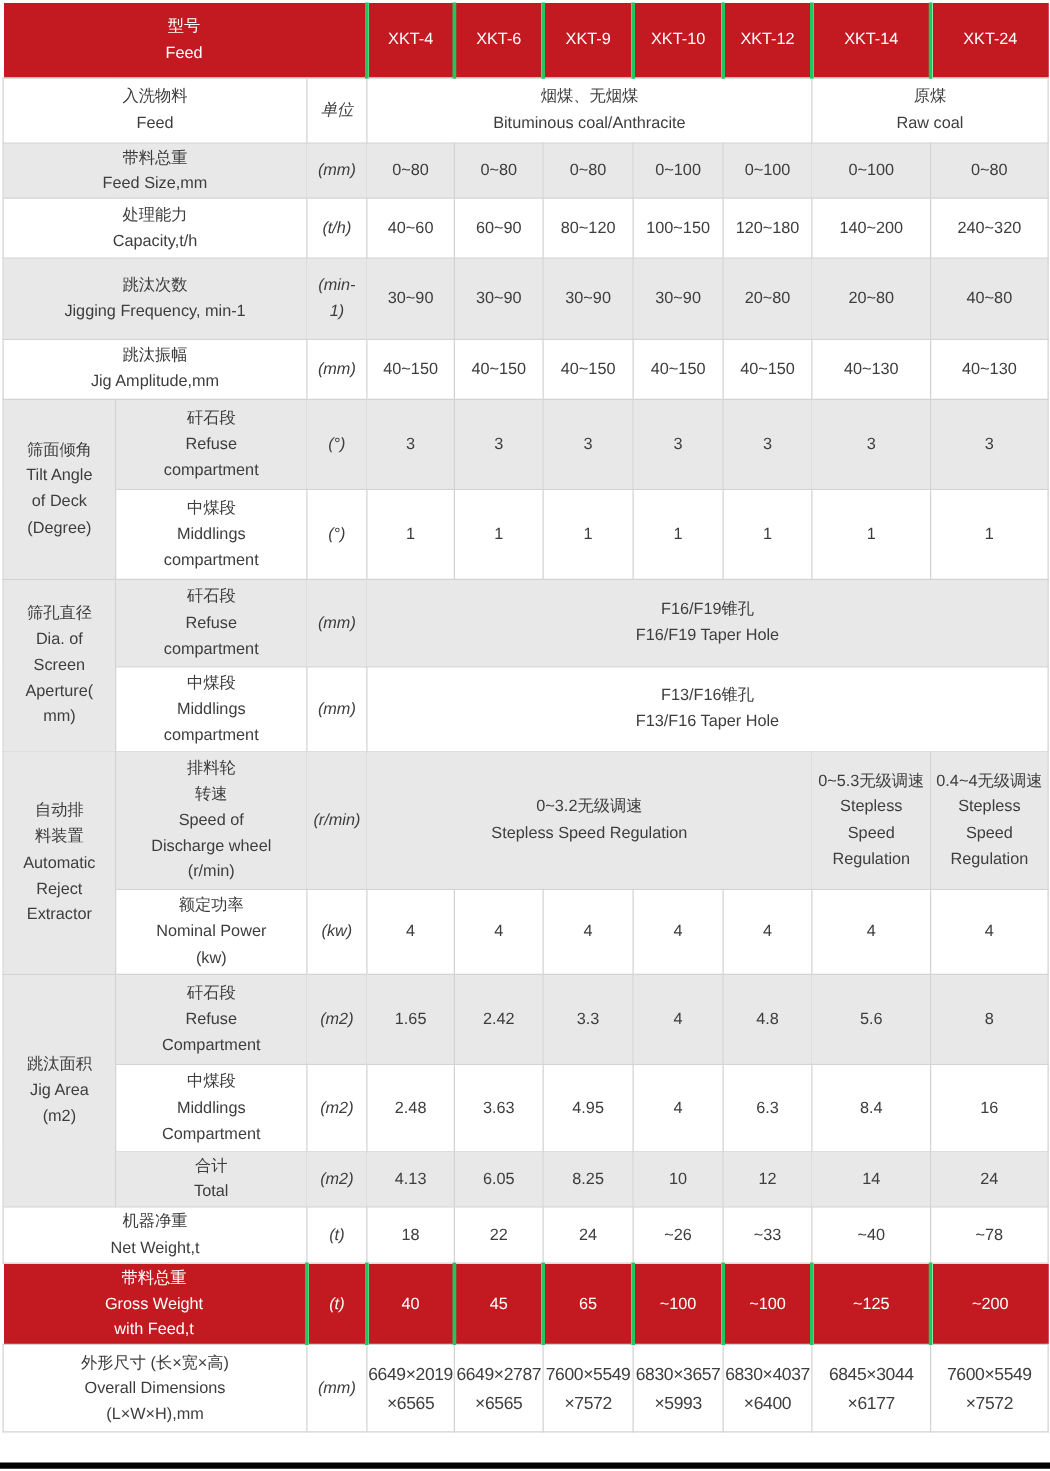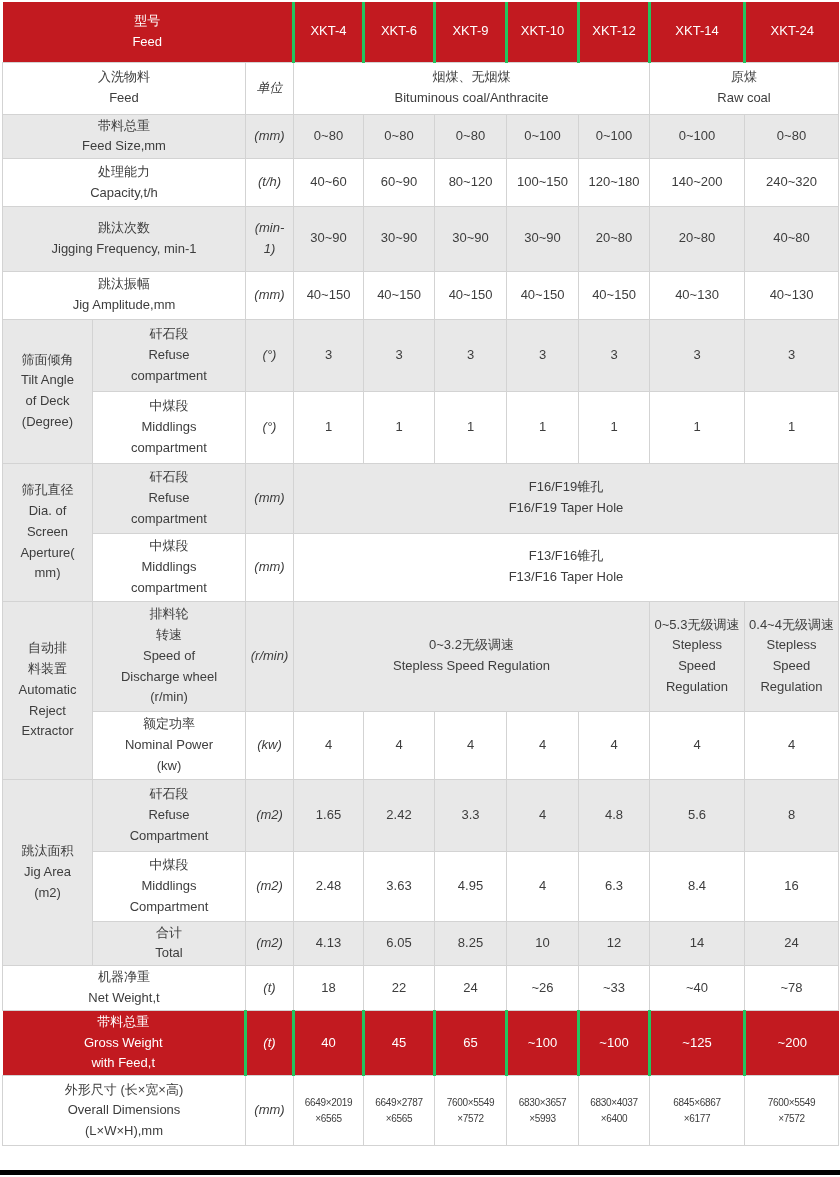--- a/index.html
+++ b/index.html
@@ -21,21 +21,21 @@
     text-align:center;vertical-align:middle;
     white-space:pre-line;padding:1px;line-height:1.6;overflow:hidden;
   }
   tr.bg-gray td{background:var(--gray);}
   td.role-group{background:var(--gray);}
   tr.bg-red td{
     background:var(--red);color:#ffffff;border:none;border-left:3px solid #22c55e;
   }
   tr.bg-red td:first-child{border-left:none;}
   td.role-unit{padding:11px 0;font-style:italic;}
-  .row-overall-dimensions td.role-value{font-size:10px;padding:1px 0;letter-spacing:-0.3px;}
+  .row-overall-dimensions td.role-value{font-size:14px;padding:1px 0;letter-spacing:-0.3px;}
   .bottom-bar{
     position:absolute;left:0;top:1170px;width:840px;height:5px;background:#020202;
   }
 </style>
 </head>
 <body>
 
 <table>
   <colgroup>
       <col style="width: 90px;">
@@ -280,21 +280,21 @@
         <td class="role-value">6649×2019
 ×6565</td>
         <td class="role-value">6649×2787
 ×6565</td>
         <td class="role-value">7600×5549
 ×7572</td>
         <td class="role-value">6830×3657
 ×5993</td>
         <td class="role-value">6830×4037
 ×6400</td>
-        <td class="role-value">6845×6867
+        <td class="role-value">6845×3044
 ×6177</td>
         <td class="role-value">7600×5549
 ×7572</td>
       </tr>
     </tbody>
 </table>
 
 <div class="bottom-bar"></div>
 
 </body></html>

